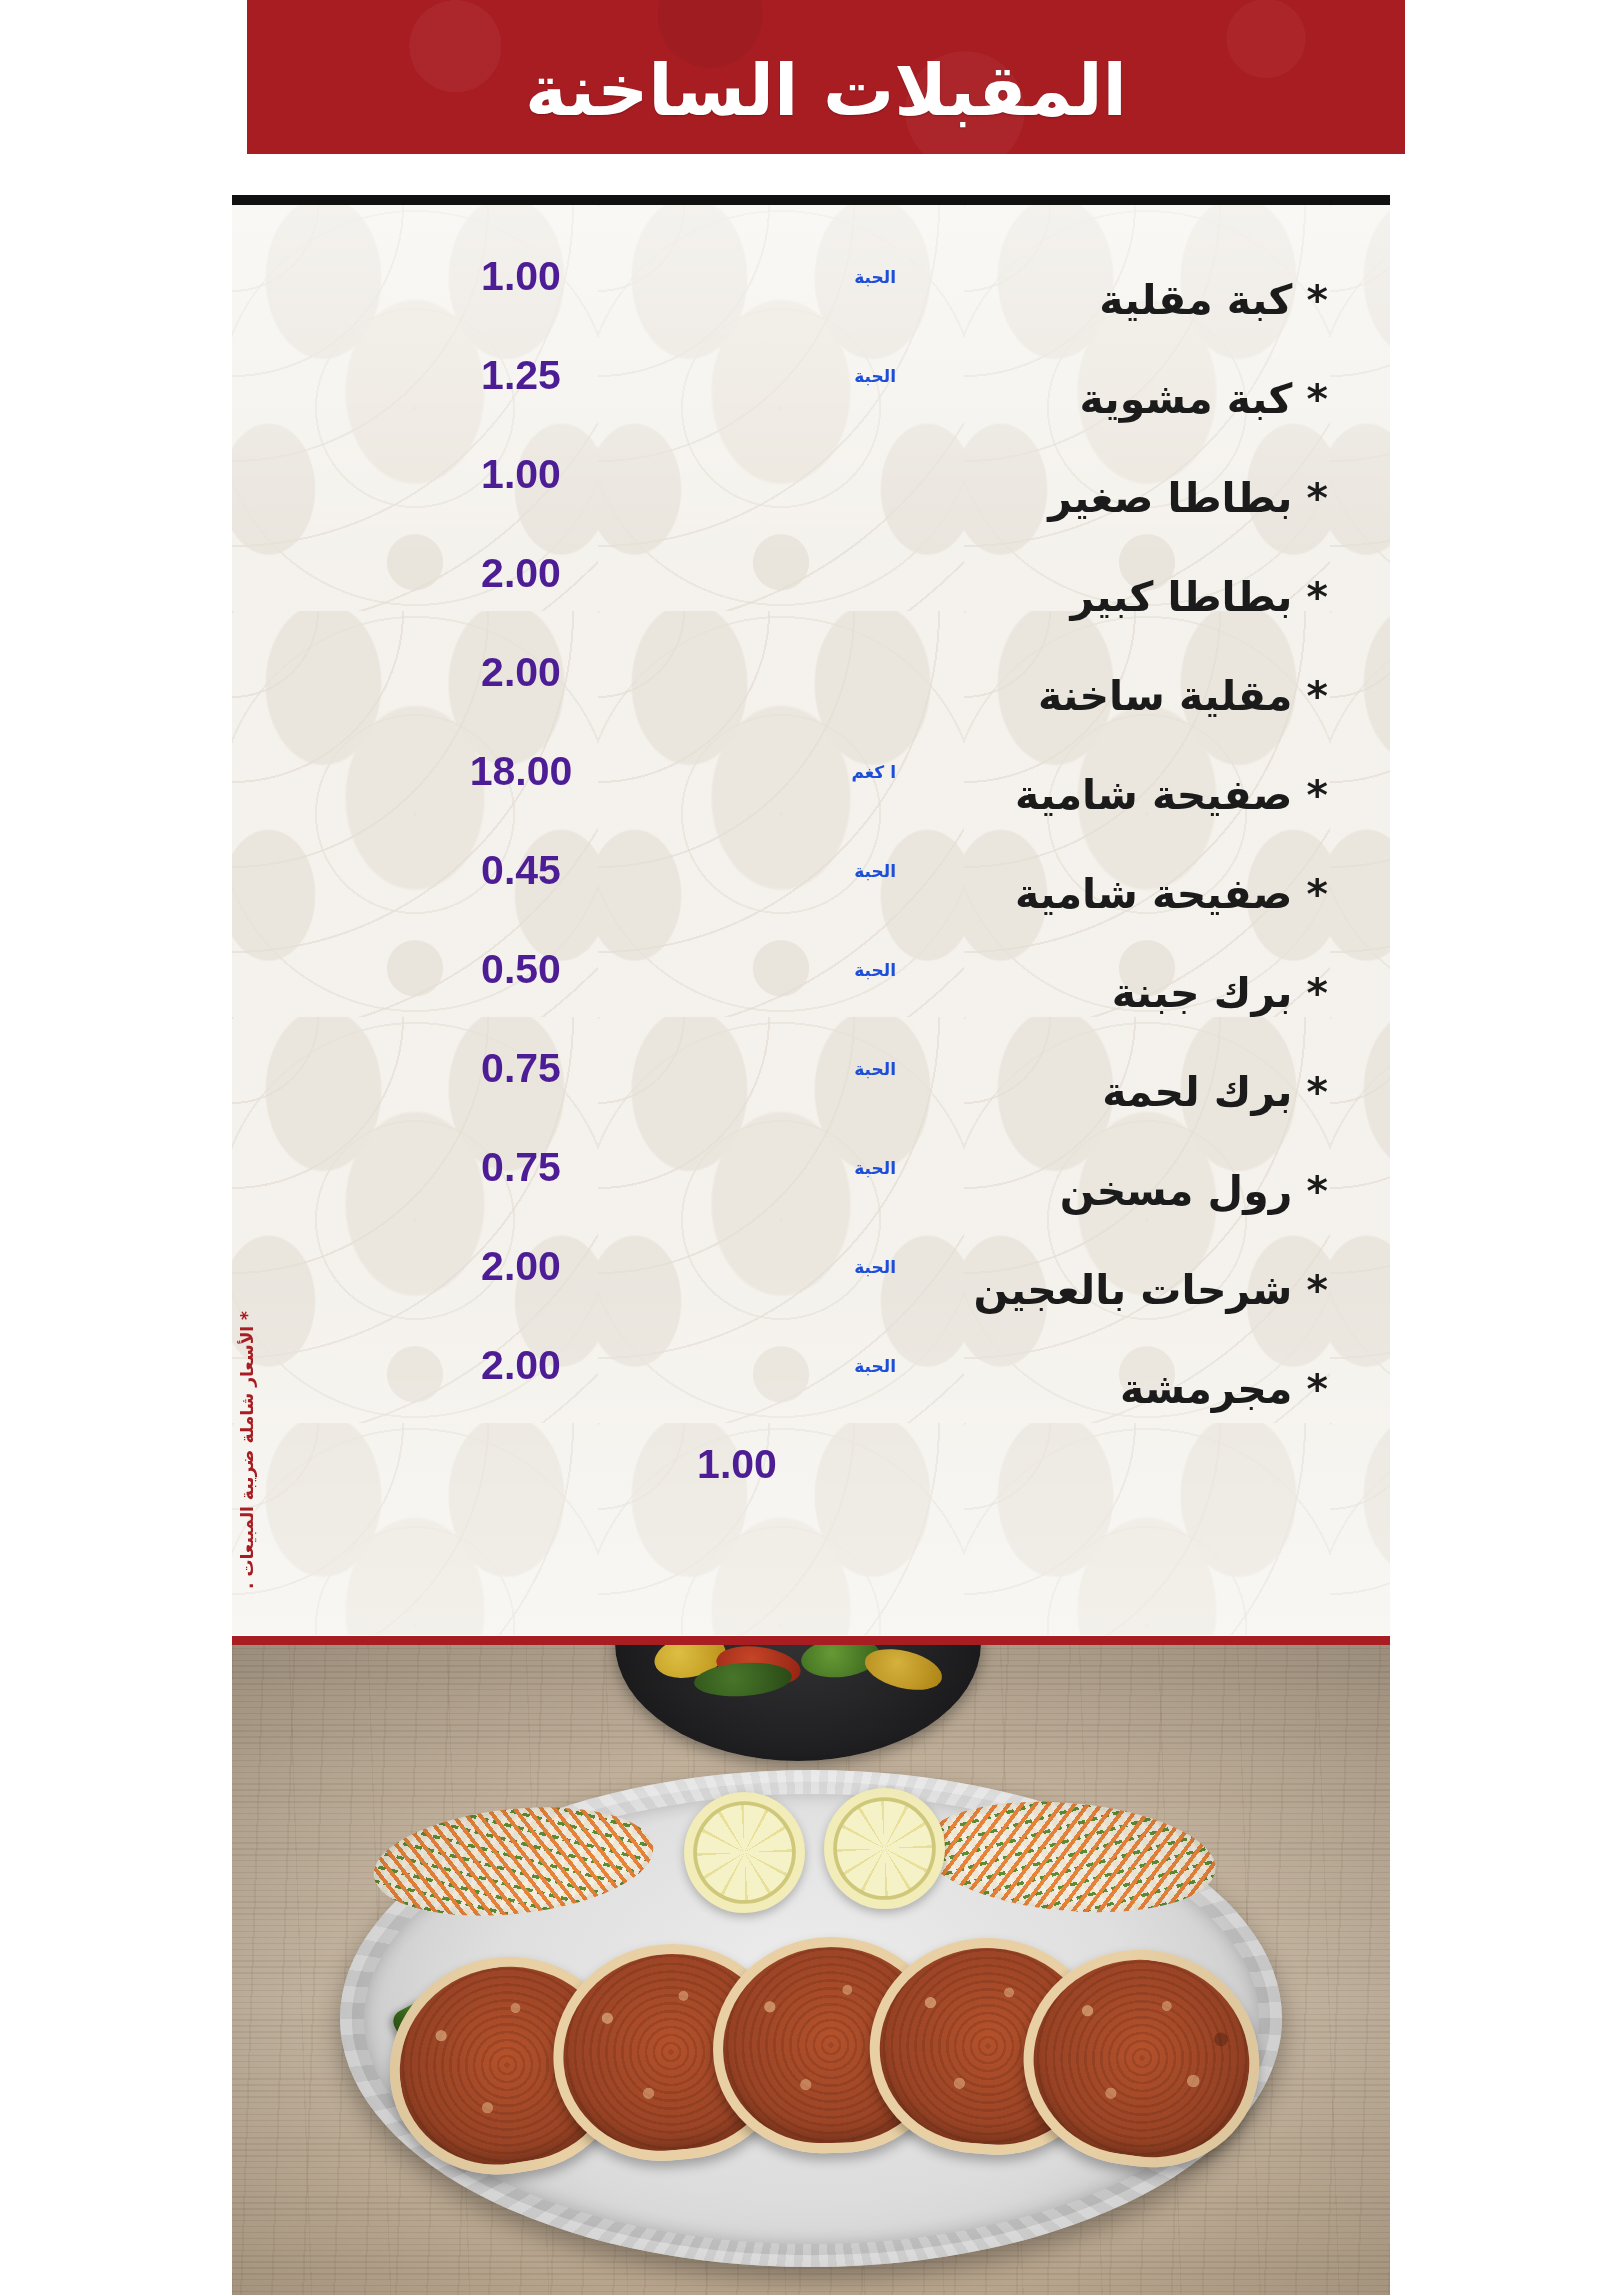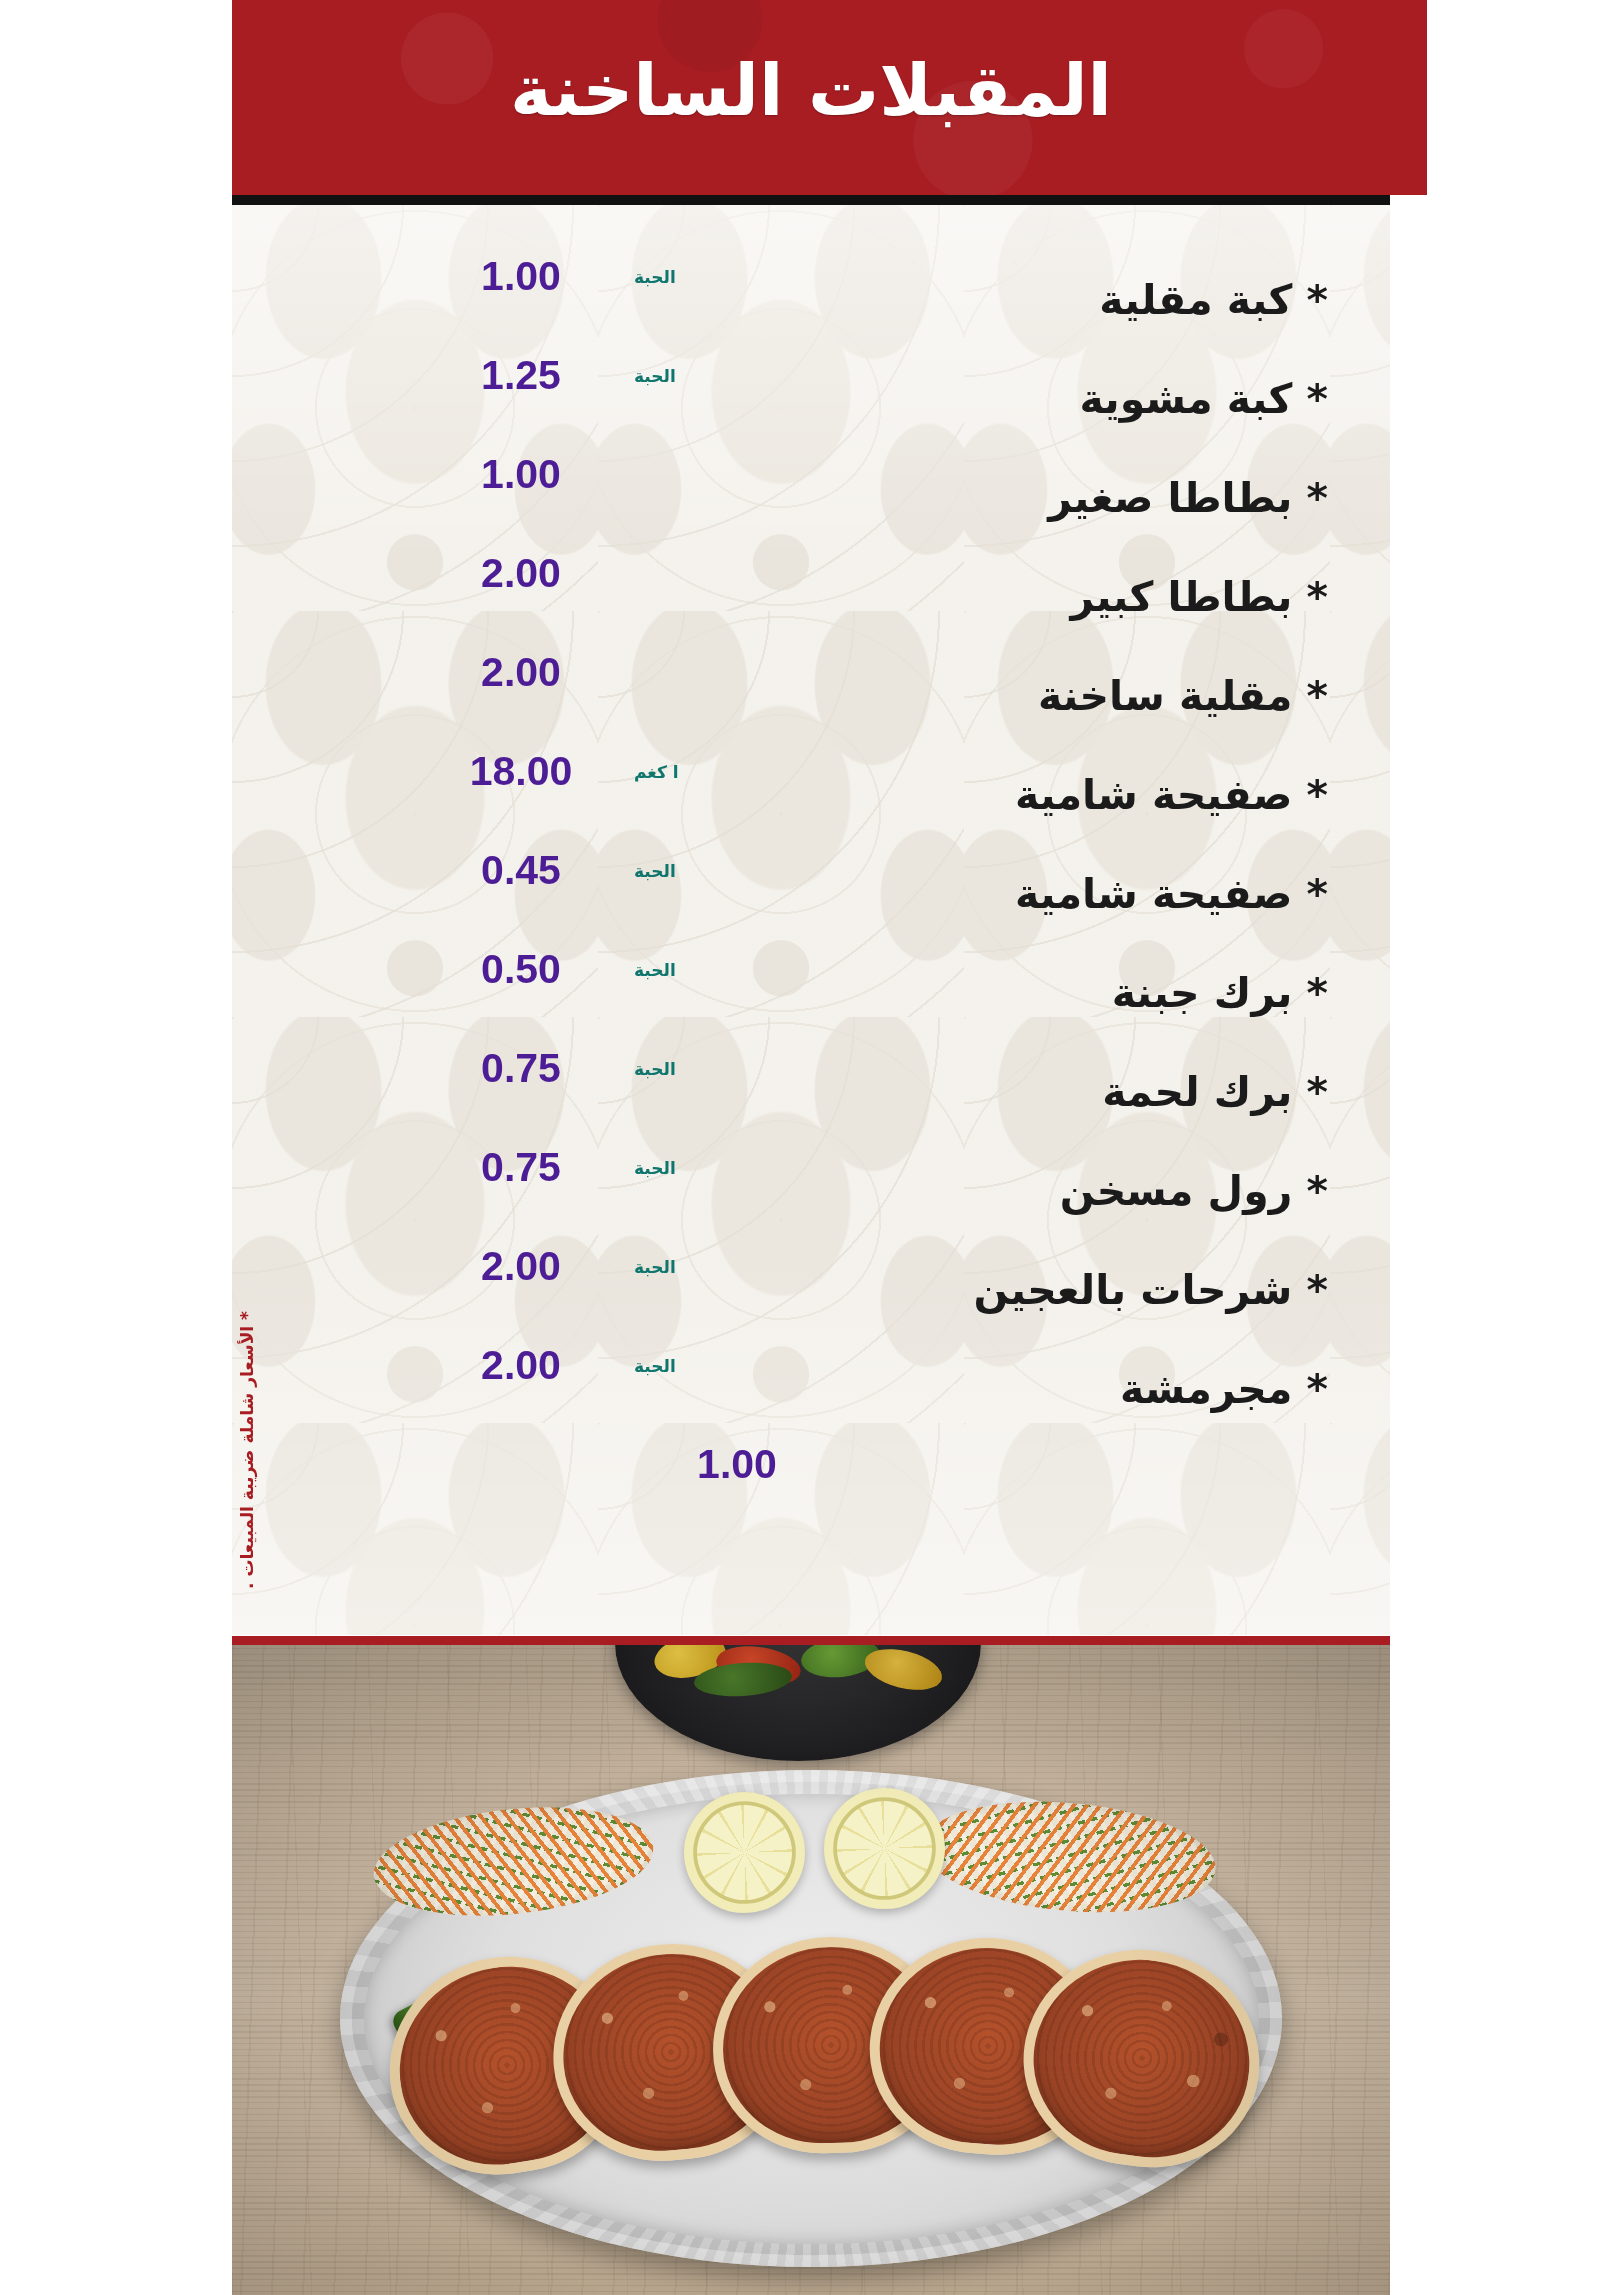--- a/index.html
+++ b/index.html
@@ -30,31 +30,30 @@
     left: 232px;
     top: 0;
     width: 1158px;
     height: 2295px;
     background: #ffffff;
   }
 
   
   .header-band {
     position: absolute;
-    left: 0;
+    left: 15px;
     top: 0;
     width: 1158px;
-    height: 195px;
+    height: 154px;
     background: #a81d22;
     background-image:
       radial-gradient(circle at 18% 30%, rgba(255,255,255,0.045) 0 46px, transparent 46px),
       radial-gradient(circle at 62% 72%, rgba(255,255,255,0.04) 0 59px, transparent 60px),
       radial-gradient(circle at 88% 25%, rgba(255,255,255,0.035) 0 39px, transparent 40px),
       radial-gradient(circle at 40% 10%, rgba(0,0,0,0.05) 0 52px, transparent 53px);
-    padding-left: 37px;
   }
   .header-title {
     position: absolute;
     left: 0;
     top: 0;
     width: 1158px;
     height: 195px;
     display: flex;
     align-items: center;
     justify-content: center;
@@ -136,24 +135,24 @@
     text-align: right;
     font-size: 41px;
     font-weight: bold;
     color: #1b1b1b;
     white-space: nowrap;
     direction: rtl;
     margin-top: 47px;
   }
   .item-unit {
     flex: 0 0 262px;
-    text-align: left;
+    text-align: right;
     font-size: 17px;
     font-weight: bold;
-    color: #0f766e;
+    color: #1d4ed8;
     direction: rtl;
   }
   .item-price {
     flex: 1 1 auto;
     text-align: center;
     padding-left: 52px;
     font-size: 41px;
     font-weight: bold;
     color: #4c1d95;
     direction: ltr;

